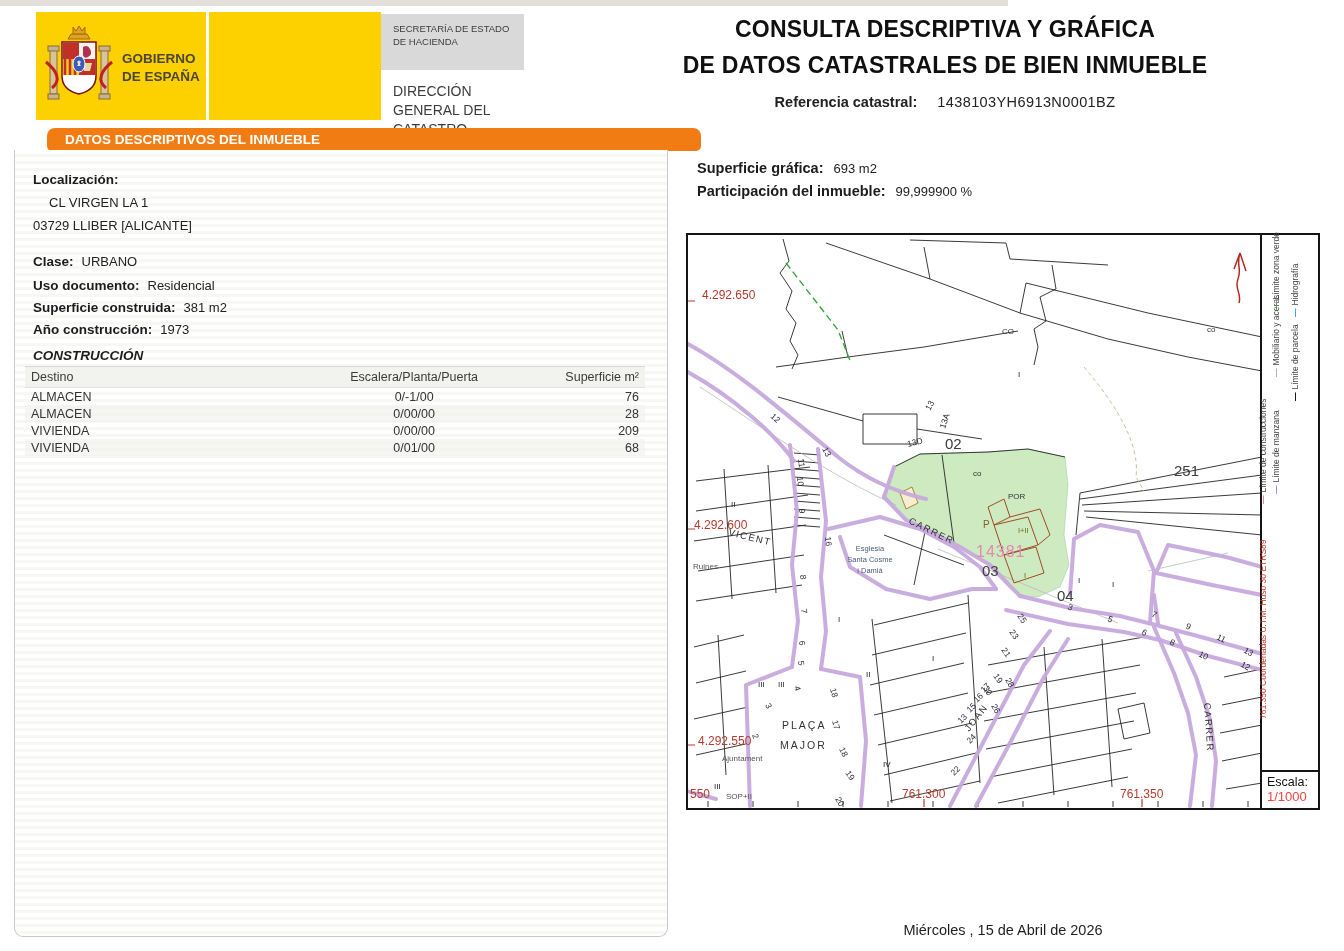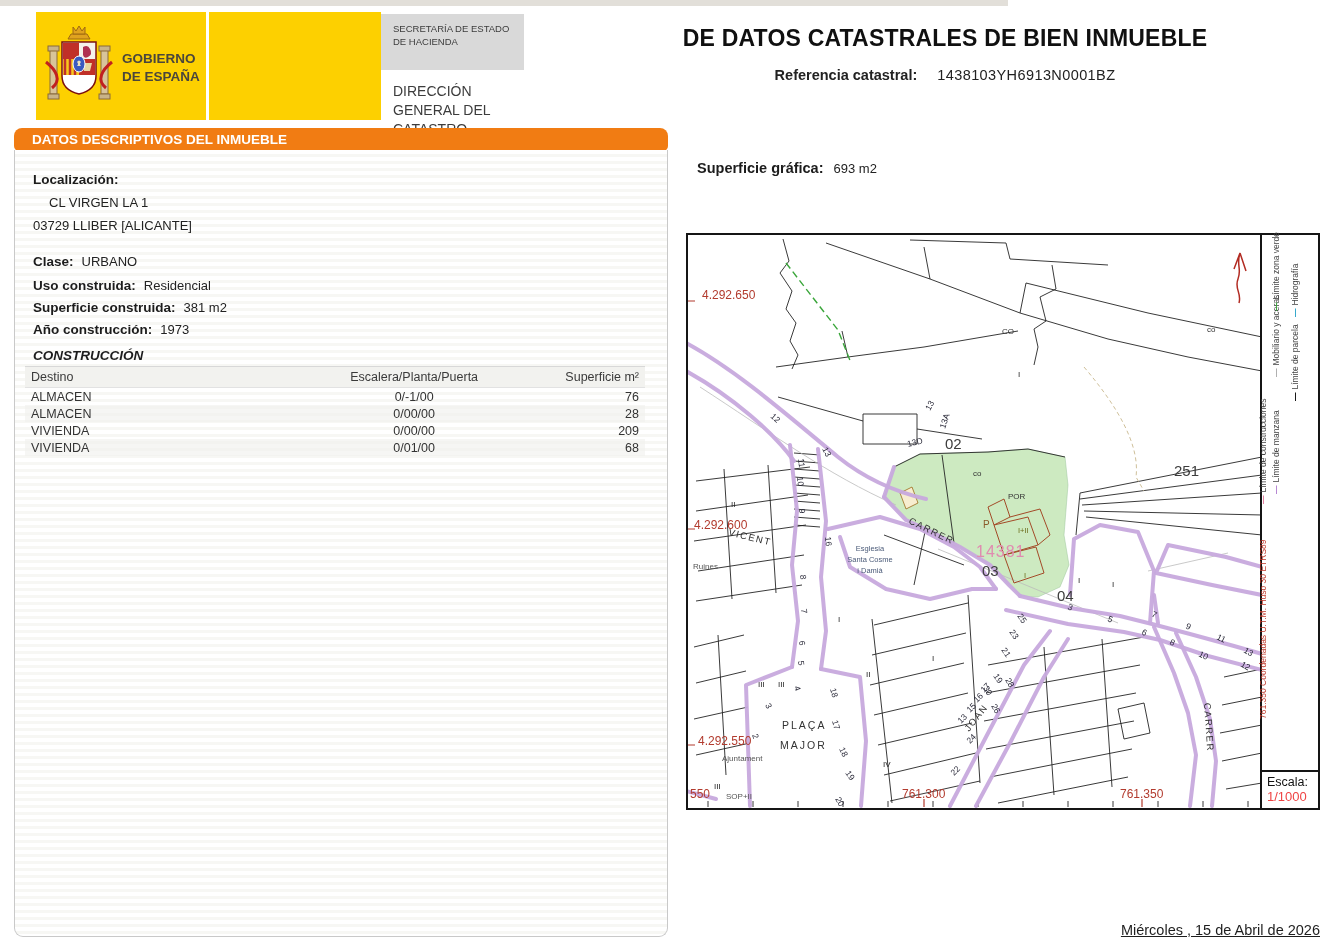--- a/index.html
+++ b/index.html
@@ -23,21 +23,21 @@
 
   .titleblock{position:absolute;left:655px;top:16px;width:580px;text-align:center;}
   .t1,.t2{font-size:23px;font-weight:bold;color:#101010;letter-spacing:.2px;}
   .t2{margin-top:9px;}
   .refline{margin-top:15px;font-size:14.5px;}
   .refline .lbl{font-weight:bold;}
   .refline .val{margin-left:16px;letter-spacing:.4px;}
 
   
   .obar{position:absolute;height:23px;background:#f17c13;border-radius:8px 8px 5px 5px;
-        color:#fff;font-weight:bold;font-size:13.5px;line-height:23px;padding-left:18px;box-sizing:border-box;}
+        color:#fff;font-weight:bold;font-size:13.5px;line-height:23px;padding-left:18px;box-sizing:border-box;margin-left:33px;}
   .obar.left{left:14px;top:128px;width:654px;}
   .obar.right{left:685px;top:128px;width:651px;}
 
   .lbody{position:absolute;left:14px;top:150px;width:654px;height:787px;box-sizing:border-box;
          border:1px solid #c9c9c9;border-top:none;border-radius:0 0 9px 9px;
          background:repeating-linear-gradient(180deg,#ffffff 0 4px,#f7f7f4 4px 7px);}
   .fld{position:absolute;font-size:13px;white-space:nowrap;}
   .fld .lbl{font-weight:bold;font-size:13.5px;color:#1c1c1c;}
   .fld .val{margin-left:8px;color:#222;}
   .secttl{position:absolute;font-weight:bold;font-size:13.5px;color:#1c1c1c;}
@@ -93,22 +93,22 @@
   text.plaza{fill:#333;font-size:10.5px;letter-spacing:2px;}
   text.church{fill:#4a5a78;font-size:7.5px;}
   text.gray{fill:#555;font-size:8px;}
   text.roman{fill:#222;font-size:8px;}
   text.hnum{fill:#2b2b3a;font-size:8.5px;}
 
   
   .disclaimer{position:absolute;left:686px;top:852px;width:634px;box-sizing:border-box;
               background:#e9e8e4;border-radius:10px;padding:13px 18px;font-size:14.5px;
               line-height:1.55;color:#3c3c3c;}
-  .datewrap{position:absolute;left:686px;top:922px;width:634px;text-align:right;
-            font-size:14.5px;color:#1e1e1e;text-decoration:underline;}
+  .datewrap{position:absolute;left:686px;top:922px;width:634px;text-align:center;
+            font-size:14.5px;color:#1e1e1e;}
 </style>
 </head>
 <body>
 
 <div class="page">
   <div class="topstrip"></div>
 
   <div class="logo">
     <div class="ycell c1">
       <svg class="escudo" width="74" height="90" viewBox="0 0 74 90">
@@ -142,20 +142,21 @@
       <div class="ylabel ministerio">
         <div>MINISTERIO</div>
         <div>DE HACIENDA</div>
       </div>
     </div>
     <div class="graybox">SECRETARÍA DE ESTADO DE HACIENDA</div>
     <div class="whitebox">DIRECCIÓN GENERAL DEL CATASTRO</div>
   </div>
 
   <div class="titleblock">
+    <div class="t1">CONSULTA DESCRIPTIVA Y GRÁFICA</div>
     <div class="t2">DE DATOS CATASTRALES DE BIEN INMUEBLE</div>
     <div class="refline">
       <span class="lbl">Referencia catastral:</span>
       <span class="val">1438103YH6913N0001BZ</span>
     </div>
   </div>
 
   <div class="obar left">DATOS DESCRIPTIVOS DEL INMUEBLE</div>
   <div class="lbody">
     <div class="fld" style="left:18px;top:22px;">
@@ -164,21 +165,21 @@
     <div class="fld" style="left:18px;top:45px;">
       <span class="val" style="margin-left:16px;">CL VIRGEN LA 1</span>
     </div>
     <div class="fld" style="left:18px;top:68px;">
       <span class="val" style="margin-left:0;">03729 LLIBER [ALICANTE]</span>
     </div>
     <div class="fld" style="left:18px;top:104px;">
       <span class="lbl">Clase:</span><span class="val">URBANO</span>
     </div>
     <div class="fld" style="left:18px;top:128px;">
-      <span class="lbl">Uso construida:</span><span class="val">Residencial</span>
+      <span class="lbl">Uso documento:</span><span class="val">Residencial</span>
     </div>
     <div class="fld" style="left:18px;top:150px;">
       <span class="lbl">Superficie construida:</span><span class="val">381 m2</span>
     </div>
     <div class="fld" style="left:18px;top:172px;">
       <span class="lbl">Año construcción:</span><span class="val">1973</span>
     </div>
     <div class="secttl" style="left:18px;top:198px;font-style:italic;">CONSTRUCCIÓN</div>
     <table class="ctab">
       <thead>
@@ -209,20 +210,23 @@
             <td class="col-esc">0/01/00</td>
             <td class="col-sup">68</td>
           </tr>
         </tbody>
     </table>
   </div>
 
   <div class="rfields">
     <div class="rfld">
       <span class="lbl">Superficie gráfica:</span><span class="val">693 m2</span>
+    </div>
+    <div class="rfld">
+      <span class="lbl">Participación del inmueble:</span><span class="val">99,999900 %</span>
     </div>
   </div>
 
   <div class="mapbox">
     <svg class="mapsvg" width="572" height="573" viewBox="0 0 572 573">
 
       <path class="greenfill" d="M196,262 L206,232 L232,219 L300,217 L340,214 L377,222 L380,250 L376,300 L381,330 L372,352 L350,362 L332,361 L321,350 L302,330 L272,312 L244,297 L218,285 Z"></path>
 
       <path class="tanfill" d="M212,258 L224,252 L230,268 L218,274 Z"></path>
 

